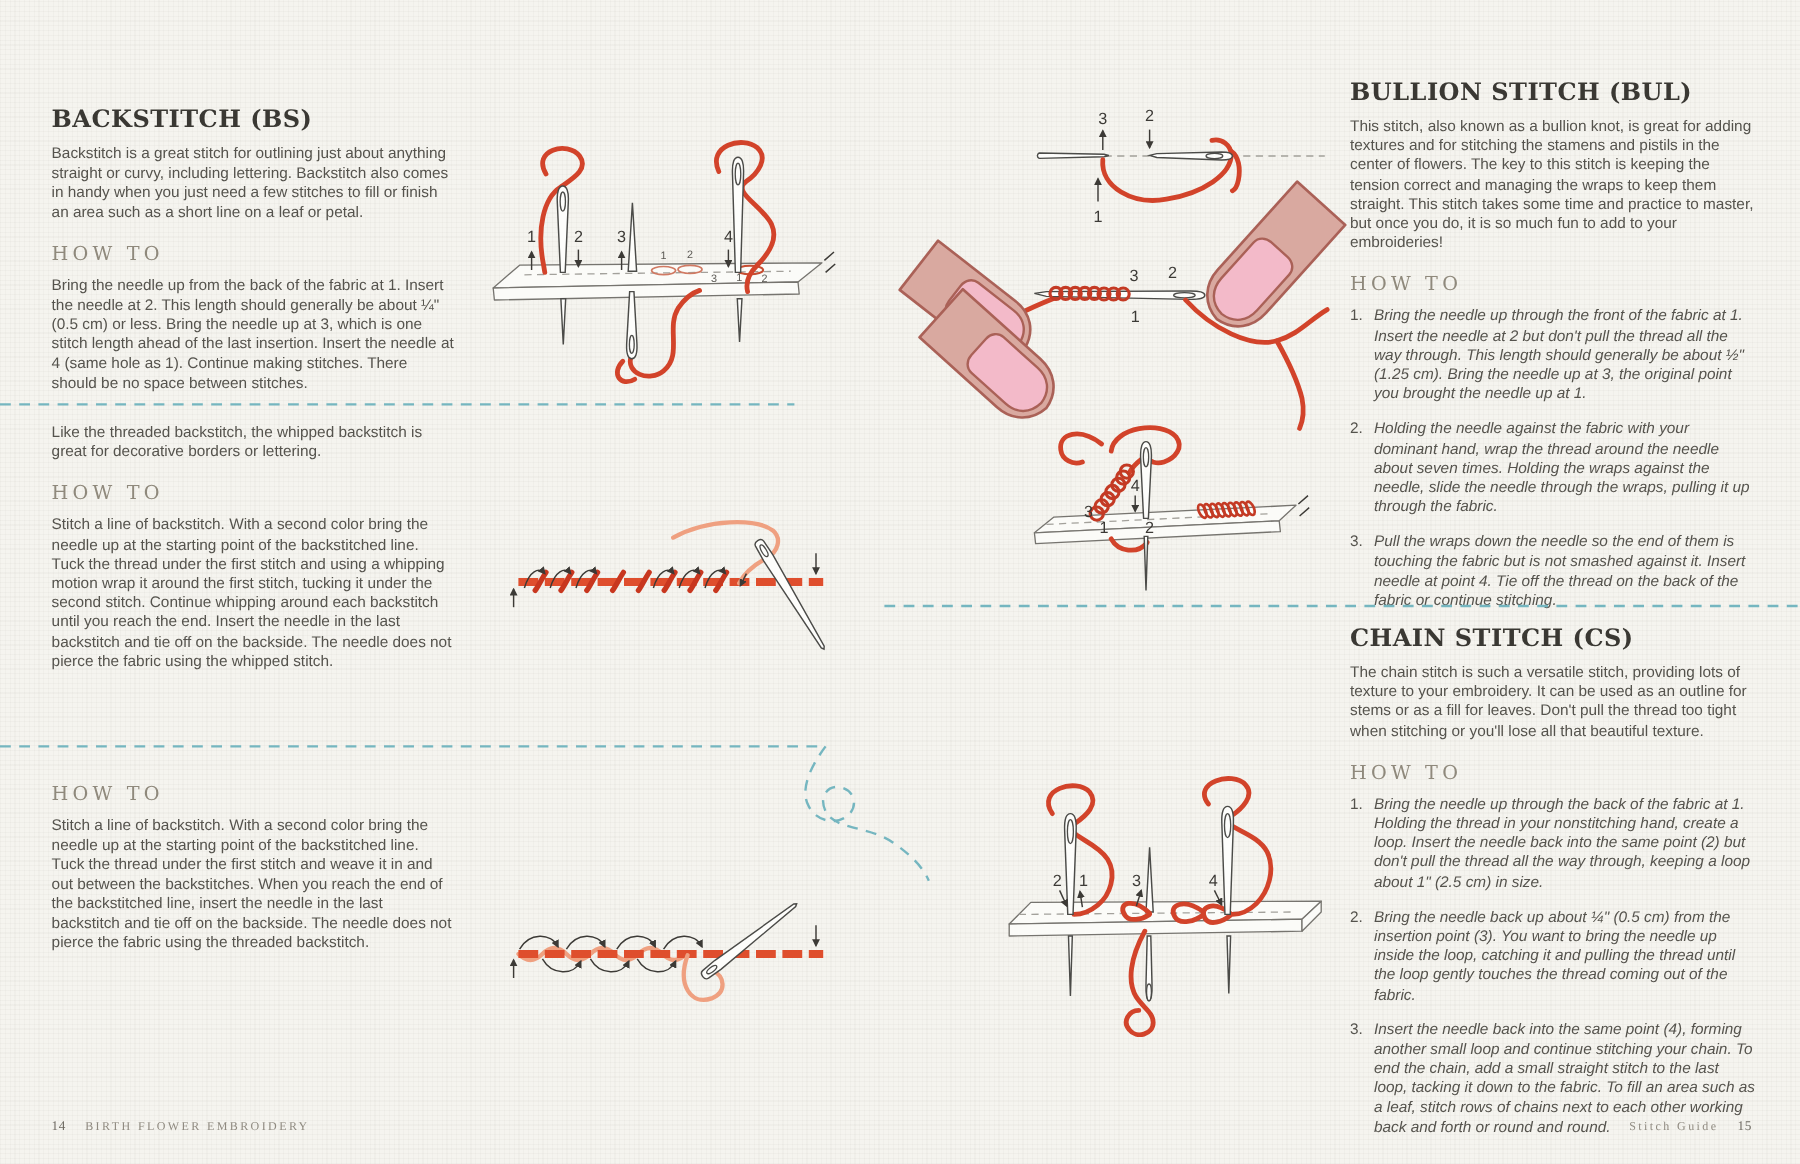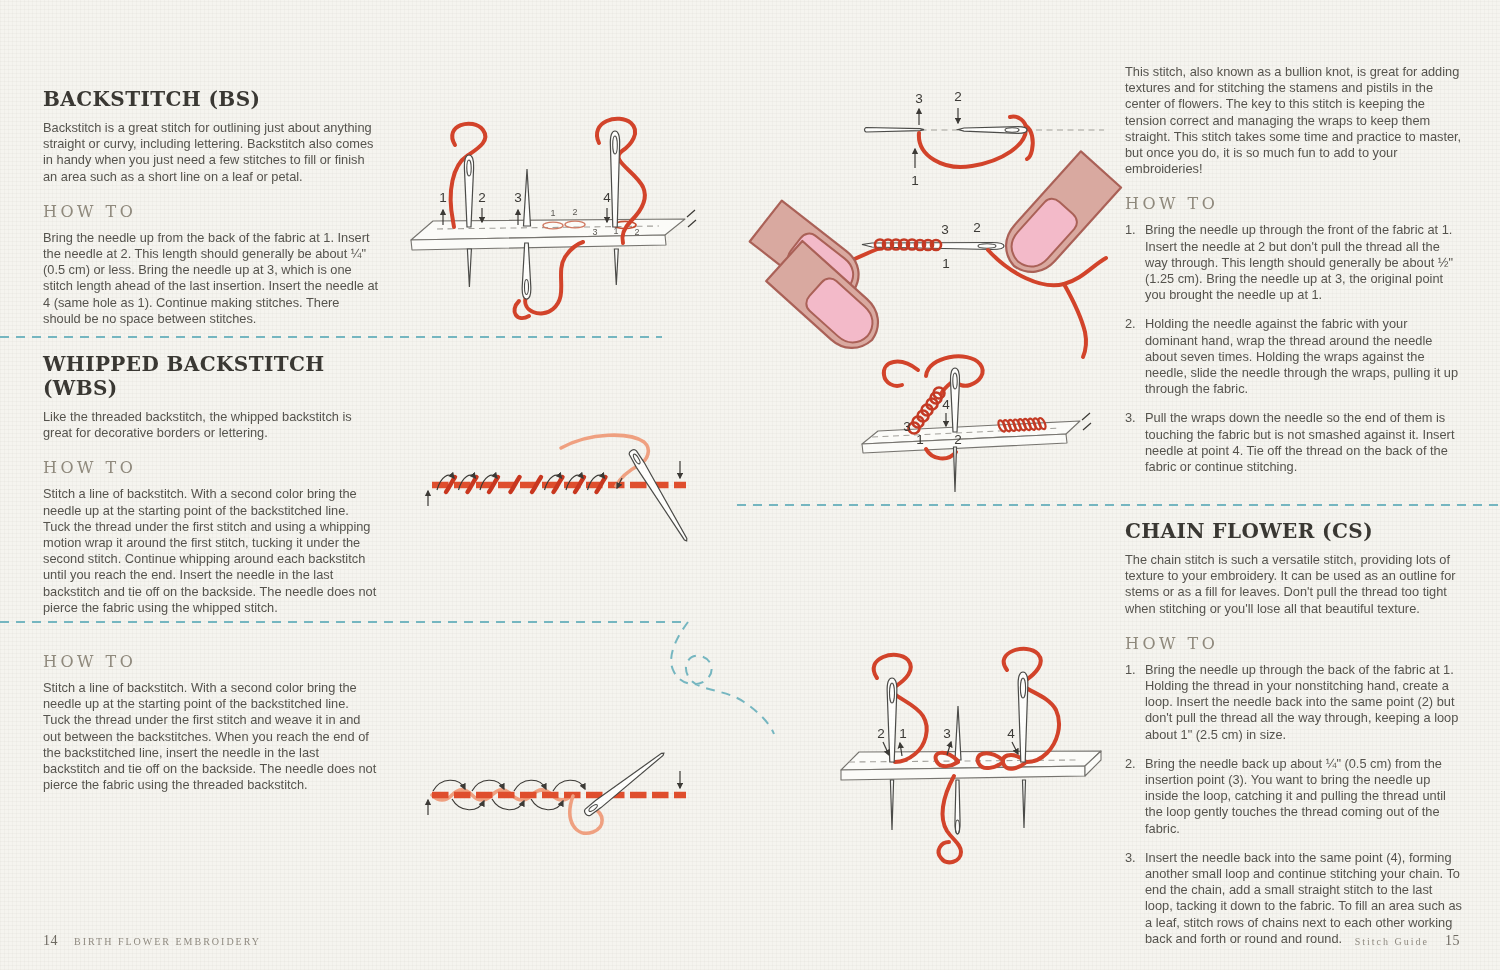--- a/index.html
+++ b/index.html
@@ -20,21 +20,21 @@
   }
   .sec p.body{ margin:0; font-size:12.8px; line-height:16.2px; color:#55534d;}
   .howto{
     margin:17px 0 9px 0;
     font-family:"DejaVu Serif", serif;
     font-size:16px; letter-spacing:3.5px; color:#8f897c;
   }
   ol.steps{list-style:none; margin:0; padding:0;}
   ol.steps li{display:flex; margin:0 0 13px 0; font-size:12.8px; line-height:16.2px;}
   ol.steps .num{flex:0 0 20px;}
-  ol.steps .step-text{flex:1;}
+  ol.steps .step-text{flex:1;font-style:italic;}
   .fig{position:absolute;}
   svg{display:block; overflow:visible;}
   svg text{font-family:"Liberation Sans", sans-serif; fill:#3c3a36;}
   .fig-num{font-size:13.5px; text-anchor:middle;}
   .fig-small{font-size:9px; fill:#5b5954; text-anchor:middle;}
   .needle{fill:#fdfdfb; stroke:#4b4b48; stroke-width:1.2;}
   .eye{fill:none; stroke:#4b4b48; stroke-width:1.1;}
   .thread{fill:none; stroke:#d2432a; stroke-width:4; stroke-linecap:round;}
   .thread-light{fill:none; stroke:#efa080; stroke-width:3.6; stroke-linecap:round;}
   .guide{fill:none; stroke:#3c3a36; stroke-width:1.2;}
@@ -43,21 +43,21 @@
   .stitches{stroke:#df4e2d; stroke-width:6.5; stroke-dasharray:16.5 5.5;}
   .wrap{stroke:#c8371f; stroke-width:4.4; stroke-linecap:round; fill:none;}
   .coil{fill:none; stroke:#c43a24; stroke-width:2.6;}
   .holering{fill:none; stroke:#d07a63; stroke-width:1.4;}
   .holering.strong{stroke:#c64c30; stroke-width:1.7;}
   .skin{fill:#d9a9a0; stroke:#aa6157; stroke-width:2.2; stroke-linejoin:round;}
   .nail{fill:#f3bac9; stroke:#aa6157; stroke-width:2;}
   .divider{stroke:#75b6c0; stroke-width:2; stroke-dasharray:9 7; fill:none;}
   .footer{position:absolute; font-family:"Liberation Serif", serif; font-size:10px;
           letter-spacing:2px; color:#8f8a80; white-space:nowrap;}
-  .footer .pg{color:#6e6a62; letter-spacing:0.5px; font-size:14px;}
+  .footer .pg{color:#6e6a62; letter-spacing:0.5px; font-size:11px;}
   .footer.left .pg{margin-right:16px;}
   .footer.right .pg{margin-left:16px;}
 </style>
 </head>
 <body>
 
 <div class="page">
 
   <svg width="0" height="0" style="position:absolute">
     <defs>
@@ -68,52 +68,52 @@
   </svg>
 
   <div class="sec" style="left:43px; top:64px; width:336px;margin-top:23px;">
     <h2>BACKSTITCH (BS)</h2>
     <p class="body">Backstitch is a great stitch for outlining just about anything straight or curvy, including lettering. Backstitch also comes in handy when you just need a few stitches to fill or finish an area such as a short line on a leaf or petal.</p>
     <div class="howto">HOW TO</div>
     <p class="body">Bring the needle up from the back of the fabric at 1. Insert the needle at 2. This length should generally be about ¼" (0.5 cm) or less. Bring the needle up at 3, which is one stitch length ahead of the last insertion. Insert the needle at 4 (same hole as 1). Continue making stitches. There should be no space between stitches.</p>
   </div>
 
   <div class="sec" style="left:43px; top:352px; width:336px;">
-    <h2>WHIPPED BACKSTITCH (WBS)</h2>
     <p class="body">Like the threaded backstitch, the whipped backstitch is great for decorative borders or lettering.</p>
     <div class="howto">HOW TO</div>
     <p class="body">Stitch a line of backstitch. With a second color bring the needle up at the starting point of the backstitched line. Tuck the thread under the first stitch and using a whipping motion wrap it around the first stitch, tucking it under the second stitch. Continue whipping around each backstitch until you reach the end. Insert the needle in the last backstitch and tie off on the backside. The needle does not pierce the fabric using the whipped stitch.</p>
   </div>
 
   <div class="sec" style="left:43px; top:635px; width:336px;">
     <div class="howto">HOW TO</div>
     <p class="body">Stitch a line of backstitch. With a second color bring the needle up at the starting point of the backstitched line. Tuck the thread under the first stitch and weave it in and out between the backstitches. When you reach the end of the backstitched line, insert the needle in the last backstitch and tie off on the backside. The needle does not pierce the fabric using the threaded backstitch.</p>
   </div>
 
   <div class="sec" style="left:1125px; top:64px; width:338px;">
+    <h2>BULLION STITCH (BUL)</h2>
     <p class="body">This stitch, also known as a bullion knot, is great for adding textures and for stitching the stamens and pistils in the center of flowers. The key to this stitch is keeping the tension correct and managing the wraps to keep them straight. This stitch takes some time and practice to master, but once you do, it is so much fun to add to your embroideries!</p>
     <div class="howto">HOW TO</div>
     <ol class="steps">
       <li>
         <span class="num">1.</span>
         <span class="step-text">Bring the needle up through the front of the fabric at 1. Insert the needle at 2 but don't pull the thread all the way through. This length should generally be about ½" (1.25 cm). Bring the needle up at 3, the original point you brought the needle up at 1.</span>
       </li>
       <li>
         <span class="num">2.</span>
         <span class="step-text">Holding the needle against the fabric with your dominant hand, wrap the thread around the needle about seven times. Holding the wraps against the needle, slide the needle through the wraps, pulling it up through the fabric.</span>
       </li>
       <li>
         <span class="num">3.</span>
         <span class="step-text">Pull the wraps down the needle so the end of them is touching the fabric but is not smashed against it. Insert needle at point 4. Tie off the thread on the back of the fabric or continue stitching.</span>
       </li>
     </ol>
   </div>
 
   <div class="sec" style="left:1125px; top:519px; width:338px;">
-    <h2>CHAIN FLOWER (CS)</h2>
+    <h2>CHAIN STITCH (CS)</h2>
     <p class="body">The chain stitch is such a versatile stitch, providing lots of texture to your embroidery. It can be used as an outline for stems or as a fill for leaves. Don't pull the thread too tight when stitching or you'll lose all that beautiful texture.</p>
     <div class="howto">HOW TO</div>
     <ol class="steps">
       <li>
         <span class="num">1.</span>
         <span class="step-text">Bring the needle up through the back of the fabric at 1. Holding the thread in your nonstitching hand, create a loop. Insert the needle back into the same point (2) but don't pull the thread all the way through, keeping a loop about 1" (2.5 cm) in size.</span>
       </li>
       <li>
         <span class="num">2.</span>
         <span class="step-text">Bring the needle back up about ¼" (0.5 cm) from the insertion point (3). You want to bring the needle up inside the loop, catching it and pulling the thread until the loop gently touches the thread coming out of the fabric.</span>

